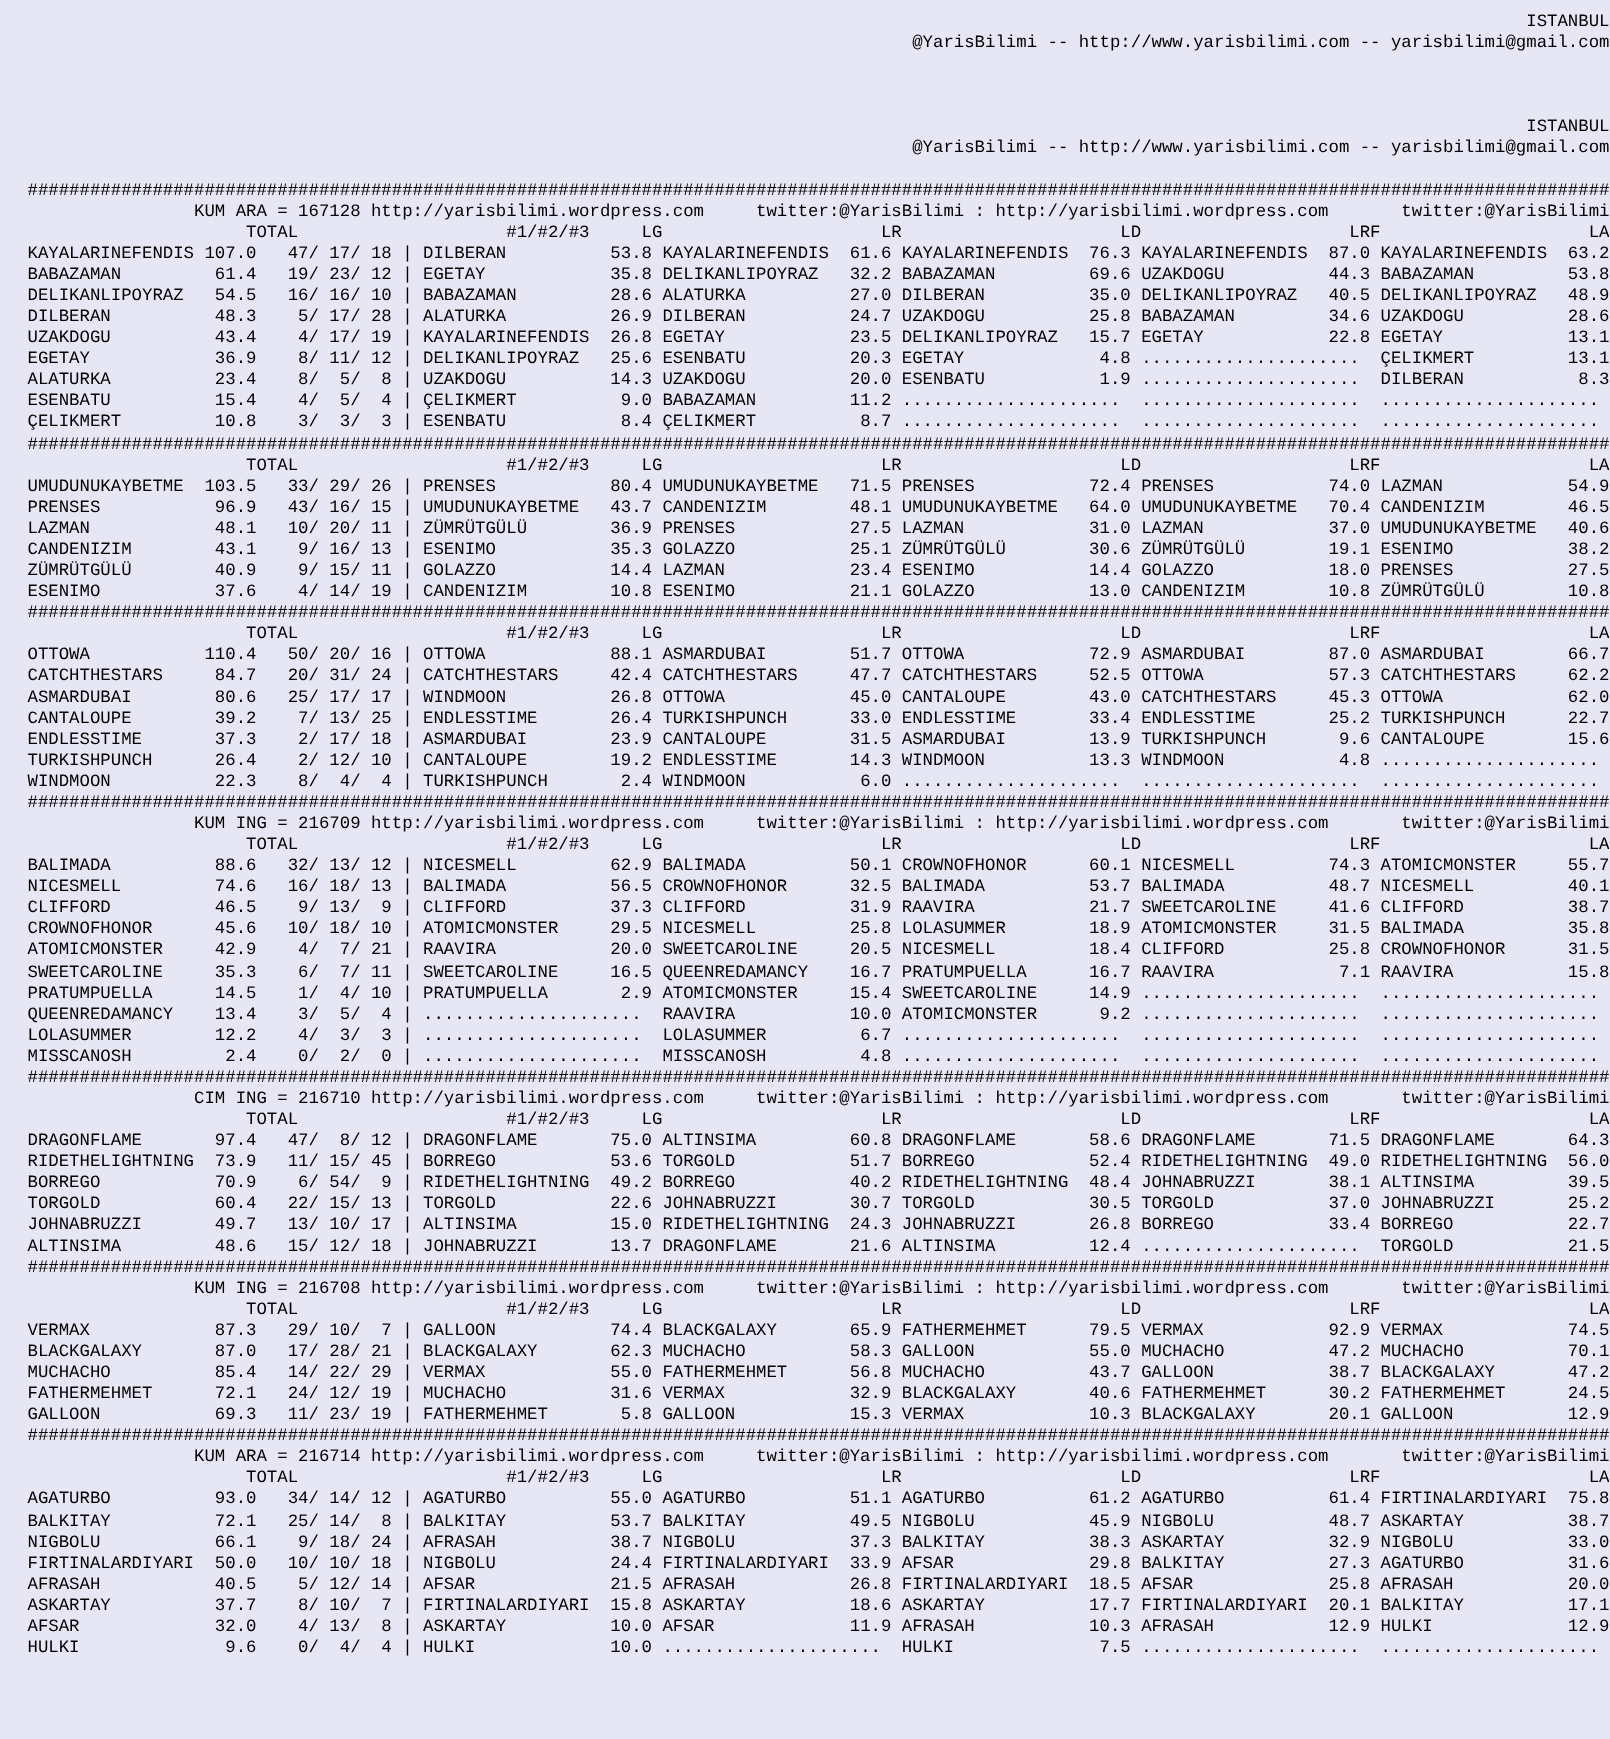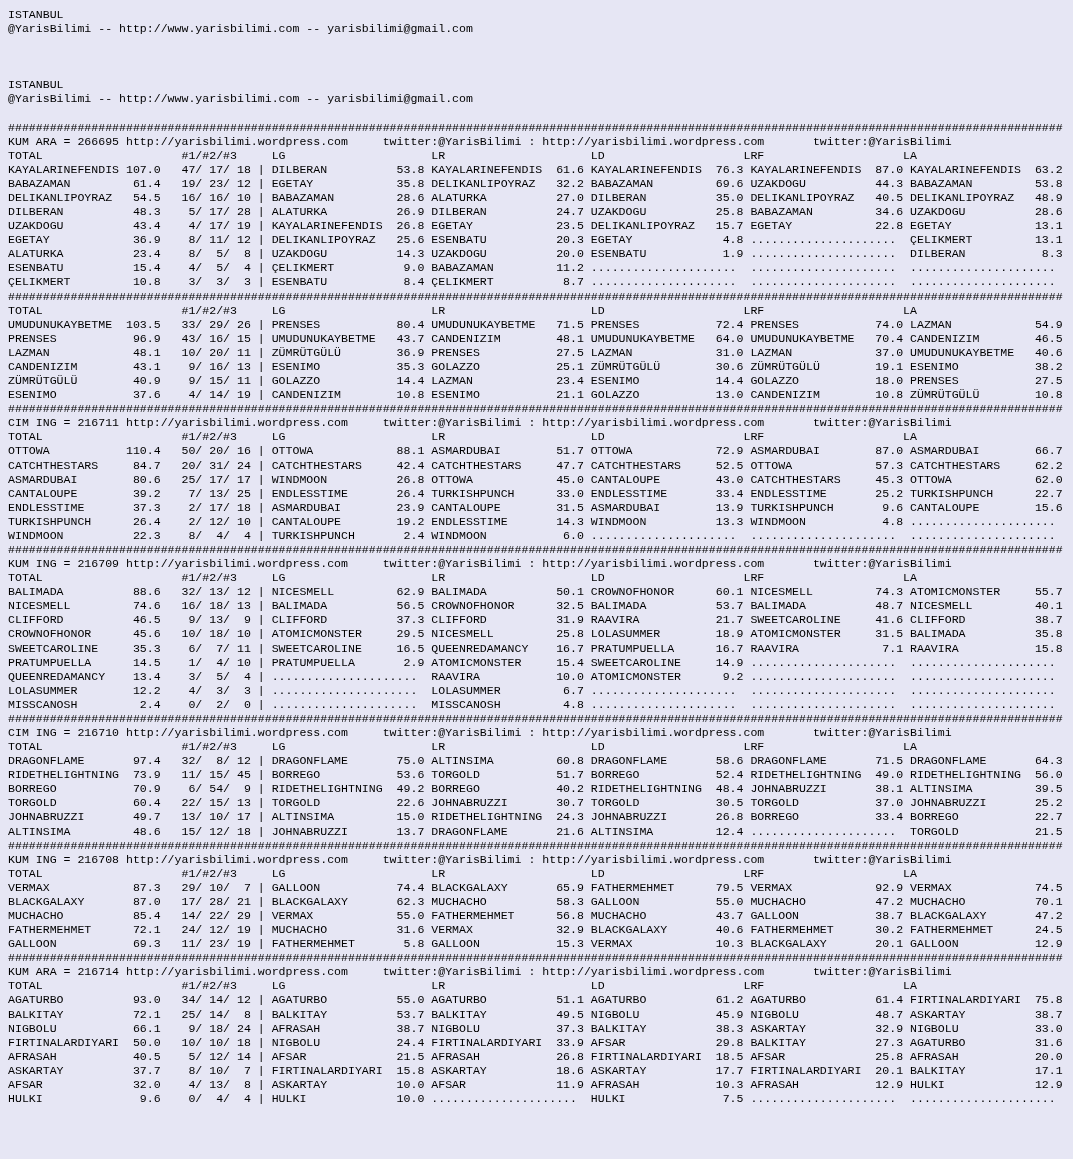--- a/index.html
+++ b/index.html
@@ -1,20 +1,21 @@
 <!DOCTYPE html>
 <html><head>
 <meta charset="utf-8">
 <style>
   html,body{margin:0;padding:0;}
   body{background:#e6e6f4;}
   .screen{
     width:1073px;height:1159px;box-sizing:border-box;
     background:#e6e6f4;overflow:hidden;
     padding:8px 0 0 8px;
+    text-align:right;
   }
   .line{
     font-family:"Liberation Mono","DejaVu Sans Mono",monospace;
     font-size:11.57px;line-height:14.08px;height:14.08px;
     white-space:pre;color:#000000;
   }
 </style>
 </head>
 <body>
 
@@ -24,65 +25,65 @@
     <div class="line">@YarisBilimi -- http://www.yarisbilimi.com -- yarisbilimi@gmail.com</div>
     <div class="line"></div>
     <div class="line"></div>
     <div class="line"></div>
     <div class="line">ISTANBUL</div>
     <div class="line">@YarisBilimi -- http://www.yarisbilimi.com -- yarisbilimi@gmail.com</div>
     <div class="line"></div>
   </div>
   <div>
       <div class="line">########################################################################################################################################################</div>
-      <div class="line">KUM ARA = 266695 http://yarisbilimi.wordpress.com     twitter:@YarisBilimi : http://yarisbilimi.wordpress.com       twitter:@YarisBilimi</div>
+      <div class="line">KUM ARA = 167128 http://yarisbilimi.wordpress.com     twitter:@YarisBilimi : http://yarisbilimi.wordpress.com       twitter:@YarisBilimi</div>
       <div class="line">TOTAL                    #1/#2/#3     LG                     LR                     LD                    LRF                    LA</div>
       <div class="line">KAYALARINEFENDIS 107.0   47/ 17/ 18 | DILBERAN          53.8 KAYALARINEFENDIS  61.6 KAYALARINEFENDIS  76.3 KAYALARINEFENDIS  87.0 KAYALARINEFENDIS  63.2</div>
       <div class="line">BABAZAMAN         61.4   19/ 23/ 12 | EGETAY            35.8 DELIKANLIPOYRAZ   32.2 BABAZAMAN         69.6 UZAKDOGU          44.3 BABAZAMAN         53.8</div>
       <div class="line">DELIKANLIPOYRAZ   54.5   16/ 16/ 10 | BABAZAMAN         28.6 ALATURKA          27.0 DILBERAN          35.0 DELIKANLIPOYRAZ   40.5 DELIKANLIPOYRAZ   48.9</div>
       <div class="line">DILBERAN          48.3    5/ 17/ 28 | ALATURKA          26.9 DILBERAN          24.7 UZAKDOGU          25.8 BABAZAMAN         34.6 UZAKDOGU          28.6</div>
       <div class="line">UZAKDOGU          43.4    4/ 17/ 19 | KAYALARINEFENDIS  26.8 EGETAY            23.5 DELIKANLIPOYRAZ   15.7 EGETAY            22.8 EGETAY            13.1</div>
       <div class="line">EGETAY            36.9    8/ 11/ 12 | DELIKANLIPOYRAZ   25.6 ESENBATU          20.3 EGETAY             4.8 .....................  ÇELIKMERT         13.1</div>
       <div class="line">ALATURKA          23.4    8/  5/  8 | UZAKDOGU          14.3 UZAKDOGU          20.0 ESENBATU           1.9 .....................  DILBERAN           8.3</div>
       <div class="line">ESENBATU          15.4    4/  5/  4 | ÇELIKMERT          9.0 BABAZAMAN         11.2 .....................  .....................  ..................... </div>
       <div class="line">ÇELIKMERT         10.8    3/  3/  3 | ESENBATU           8.4 ÇELIKMERT          8.7 .....................  .....................  ..................... </div>
       <div class="line">########################################################################################################################################################</div>
       <div class="line">TOTAL                    #1/#2/#3     LG                     LR                     LD                    LRF                    LA</div>
       <div class="line">UMUDUNUKAYBETME  103.5   33/ 29/ 26 | PRENSES           80.4 UMUDUNUKAYBETME   71.5 PRENSES           72.4 PRENSES           74.0 LAZMAN            54.9</div>
       <div class="line">PRENSES           96.9   43/ 16/ 15 | UMUDUNUKAYBETME   43.7 CANDENIZIM        48.1 UMUDUNUKAYBETME   64.0 UMUDUNUKAYBETME   70.4 CANDENIZIM        46.5</div>
       <div class="line">LAZMAN            48.1   10/ 20/ 11 | ZÜMRÜTGÜLÜ        36.9 PRENSES           27.5 LAZMAN            31.0 LAZMAN            37.0 UMUDUNUKAYBETME   40.6</div>
       <div class="line">CANDENIZIM        43.1    9/ 16/ 13 | ESENIMO           35.3 GOLAZZO           25.1 ZÜMRÜTGÜLÜ        30.6 ZÜMRÜTGÜLÜ        19.1 ESENIMO           38.2</div>
       <div class="line">ZÜMRÜTGÜLÜ        40.9    9/ 15/ 11 | GOLAZZO           14.4 LAZMAN            23.4 ESENIMO           14.4 GOLAZZO           18.0 PRENSES           27.5</div>
       <div class="line">ESENIMO           37.6    4/ 14/ 19 | CANDENIZIM        10.8 ESENIMO           21.1 GOLAZZO           13.0 CANDENIZIM        10.8 ZÜMRÜTGÜLÜ        10.8</div>
       <div class="line">########################################################################################################################################################</div>
-      <div class="line">CIM ING = 216711 http://yarisbilimi.wordpress.com     twitter:@YarisBilimi : http://yarisbilimi.wordpress.com       twitter:@YarisBilimi</div>
       <div class="line">TOTAL                    #1/#2/#3     LG                     LR                     LD                    LRF                    LA</div>
       <div class="line">OTTOWA           110.4   50/ 20/ 16 | OTTOWA            88.1 ASMARDUBAI        51.7 OTTOWA            72.9 ASMARDUBAI        87.0 ASMARDUBAI        66.7</div>
       <div class="line">CATCHTHESTARS     84.7   20/ 31/ 24 | CATCHTHESTARS     42.4 CATCHTHESTARS     47.7 CATCHTHESTARS     52.5 OTTOWA            57.3 CATCHTHESTARS     62.2</div>
       <div class="line">ASMARDUBAI        80.6   25/ 17/ 17 | WINDMOON          26.8 OTTOWA            45.0 CANTALOUPE        43.0 CATCHTHESTARS     45.3 OTTOWA            62.0</div>
       <div class="line">CANTALOUPE        39.2    7/ 13/ 25 | ENDLESSTIME       26.4 TURKISHPUNCH      33.0 ENDLESSTIME       33.4 ENDLESSTIME       25.2 TURKISHPUNCH      22.7</div>
       <div class="line">ENDLESSTIME       37.3    2/ 17/ 18 | ASMARDUBAI        23.9 CANTALOUPE        31.5 ASMARDUBAI        13.9 TURKISHPUNCH       9.6 CANTALOUPE        15.6</div>
       <div class="line">TURKISHPUNCH      26.4    2/ 12/ 10 | CANTALOUPE        19.2 ENDLESSTIME       14.3 WINDMOON          13.3 WINDMOON           4.8 ..................... </div>
       <div class="line">WINDMOON          22.3    8/  4/  4 | TURKISHPUNCH       2.4 WINDMOON           6.0 .....................  .....................  ..................... </div>
       <div class="line">########################################################################################################################################################</div>
       <div class="line">KUM ING = 216709 http://yarisbilimi.wordpress.com     twitter:@YarisBilimi : http://yarisbilimi.wordpress.com       twitter:@YarisBilimi</div>
       <div class="line">TOTAL                    #1/#2/#3     LG                     LR                     LD                    LRF                    LA</div>
       <div class="line">BALIMADA          88.6   32/ 13/ 12 | NICESMELL         62.9 BALIMADA          50.1 CROWNOFHONOR      60.1 NICESMELL         74.3 ATOMICMONSTER     55.7</div>
       <div class="line">NICESMELL         74.6   16/ 18/ 13 | BALIMADA          56.5 CROWNOFHONOR      32.5 BALIMADA          53.7 BALIMADA          48.7 NICESMELL         40.1</div>
       <div class="line">CLIFFORD          46.5    9/ 13/  9 | CLIFFORD          37.3 CLIFFORD          31.9 RAAVIRA           21.7 SWEETCAROLINE     41.6 CLIFFORD          38.7</div>
       <div class="line">CROWNOFHONOR      45.6   10/ 18/ 10 | ATOMICMONSTER     29.5 NICESMELL         25.8 LOLASUMMER        18.9 ATOMICMONSTER     31.5 BALIMADA          35.8</div>
+      <div class="line">ATOMICMONSTER     42.9    4/  7/ 21 | RAAVIRA           20.0 SWEETCAROLINE     20.5 NICESMELL         18.4 CLIFFORD          25.8 CROWNOFHONOR      31.5</div>
       <div class="line">SWEETCAROLINE     35.3    6/  7/ 11 | SWEETCAROLINE     16.5 QUEENREDAMANCY    16.7 PRATUMPUELLA      16.7 RAAVIRA            7.1 RAAVIRA           15.8</div>
       <div class="line">PRATUMPUELLA      14.5    1/  4/ 10 | PRATUMPUELLA       2.9 ATOMICMONSTER     15.4 SWEETCAROLINE     14.9 .....................  ..................... </div>
       <div class="line">QUEENREDAMANCY    13.4    3/  5/  4 | .....................  RAAVIRA           10.0 ATOMICMONSTER      9.2 .....................  ..................... </div>
       <div class="line">LOLASUMMER        12.2    4/  3/  3 | .....................  LOLASUMMER         6.7 .....................  .....................  ..................... </div>
       <div class="line">MISSCANOSH         2.4    0/  2/  0 | .....................  MISSCANOSH         4.8 .....................  .....................  ..................... </div>
       <div class="line">########################################################################################################################################################</div>
       <div class="line">CIM ING = 216710 http://yarisbilimi.wordpress.com     twitter:@YarisBilimi : http://yarisbilimi.wordpress.com       twitter:@YarisBilimi</div>
       <div class="line">TOTAL                    #1/#2/#3     LG                     LR                     LD                    LRF                    LA</div>
-      <div class="line">DRAGONFLAME       97.4   32/  8/ 12 | DRAGONFLAME       75.0 ALTINSIMA         60.8 DRAGONFLAME       58.6 DRAGONFLAME       71.5 DRAGONFLAME       64.3</div>
+      <div class="line">DRAGONFLAME       97.4   47/  8/ 12 | DRAGONFLAME       75.0 ALTINSIMA         60.8 DRAGONFLAME       58.6 DRAGONFLAME       71.5 DRAGONFLAME       64.3</div>
       <div class="line">RIDETHELIGHTNING  73.9   11/ 15/ 45 | BORREGO           53.6 TORGOLD           51.7 BORREGO           52.4 RIDETHELIGHTNING  49.0 RIDETHELIGHTNING  56.0</div>
       <div class="line">BORREGO           70.9    6/ 54/  9 | RIDETHELIGHTNING  49.2 BORREGO           40.2 RIDETHELIGHTNING  48.4 JOHNABRUZZI       38.1 ALTINSIMA         39.5</div>
       <div class="line">TORGOLD           60.4   22/ 15/ 13 | TORGOLD           22.6 JOHNABRUZZI       30.7 TORGOLD           30.5 TORGOLD           37.0 JOHNABRUZZI       25.2</div>
       <div class="line">JOHNABRUZZI       49.7   13/ 10/ 17 | ALTINSIMA         15.0 RIDETHELIGHTNING  24.3 JOHNABRUZZI       26.8 BORREGO           33.4 BORREGO           22.7</div>
       <div class="line">ALTINSIMA         48.6   15/ 12/ 18 | JOHNABRUZZI       13.7 DRAGONFLAME       21.6 ALTINSIMA         12.4 .....................  TORGOLD           21.5</div>
       <div class="line">########################################################################################################################################################</div>
       <div class="line">KUM ING = 216708 http://yarisbilimi.wordpress.com     twitter:@YarisBilimi : http://yarisbilimi.wordpress.com       twitter:@YarisBilimi</div>
       <div class="line">TOTAL                    #1/#2/#3     LG                     LR                     LD                    LRF                    LA</div>
       <div class="line">VERMAX            87.3   29/ 10/  7 | GALLOON           74.4 BLACKGALAXY       65.9 FATHERMEHMET      79.5 VERMAX            92.9 VERMAX            74.5</div>
       <div class="line">BLACKGALAXY       87.0   17/ 28/ 21 | BLACKGALAXY       62.3 MUCHACHO          58.3 GALLOON           55.0 MUCHACHO          47.2 MUCHACHO          70.1</div>

